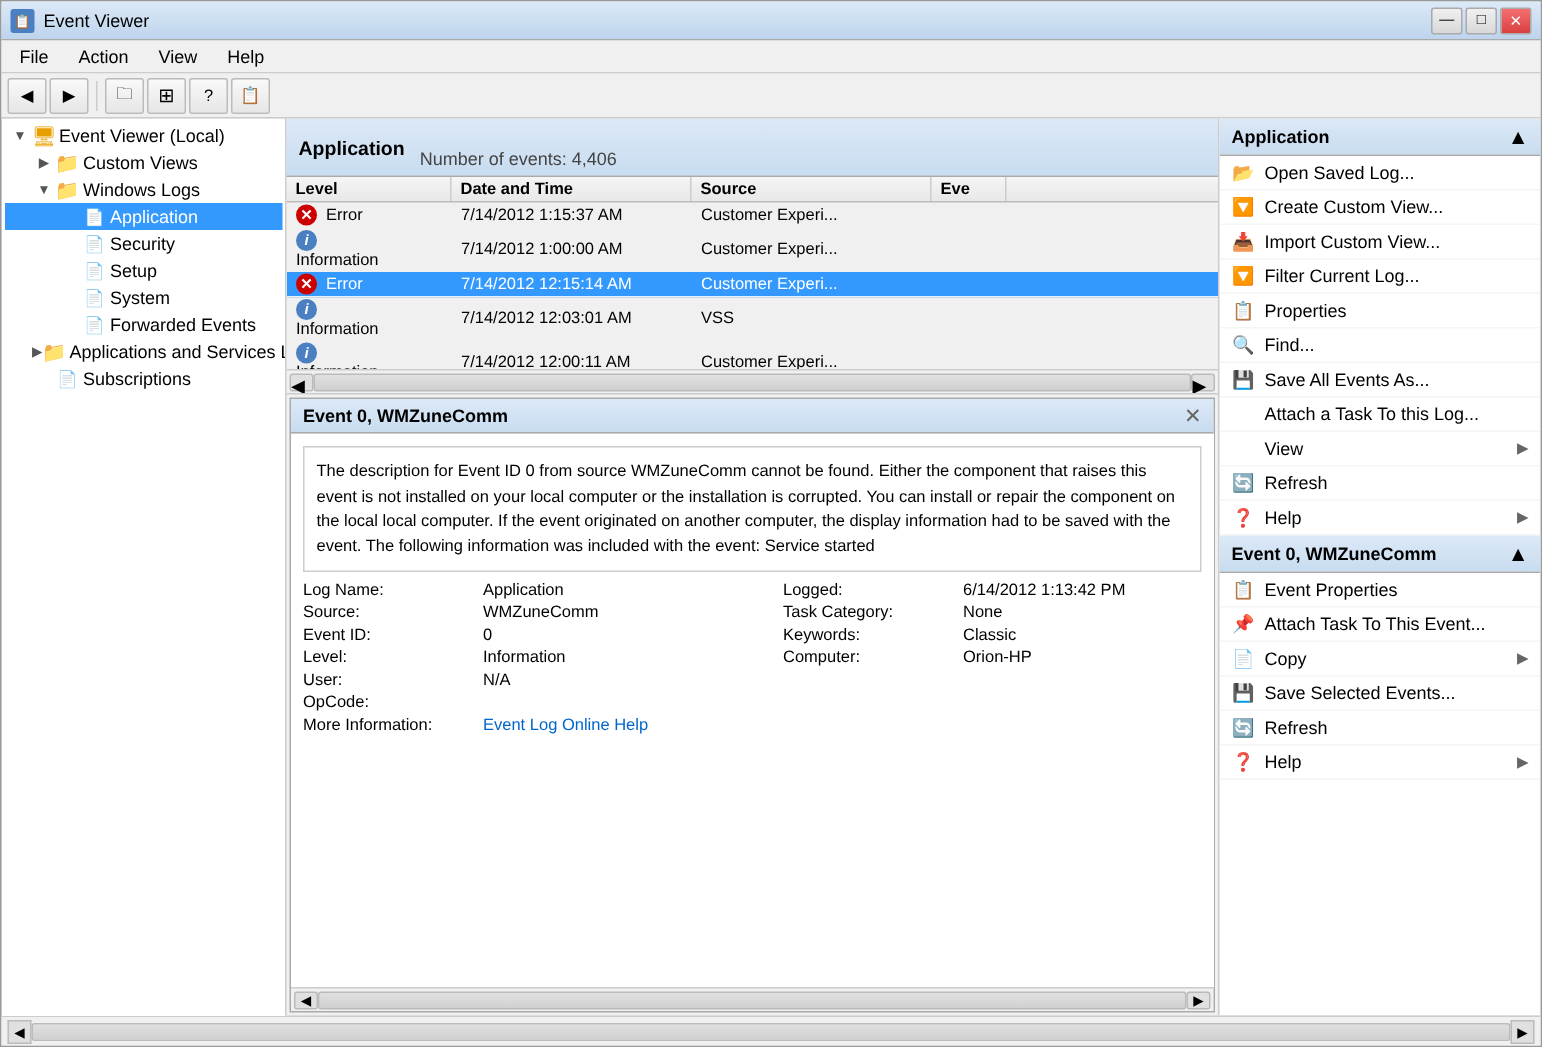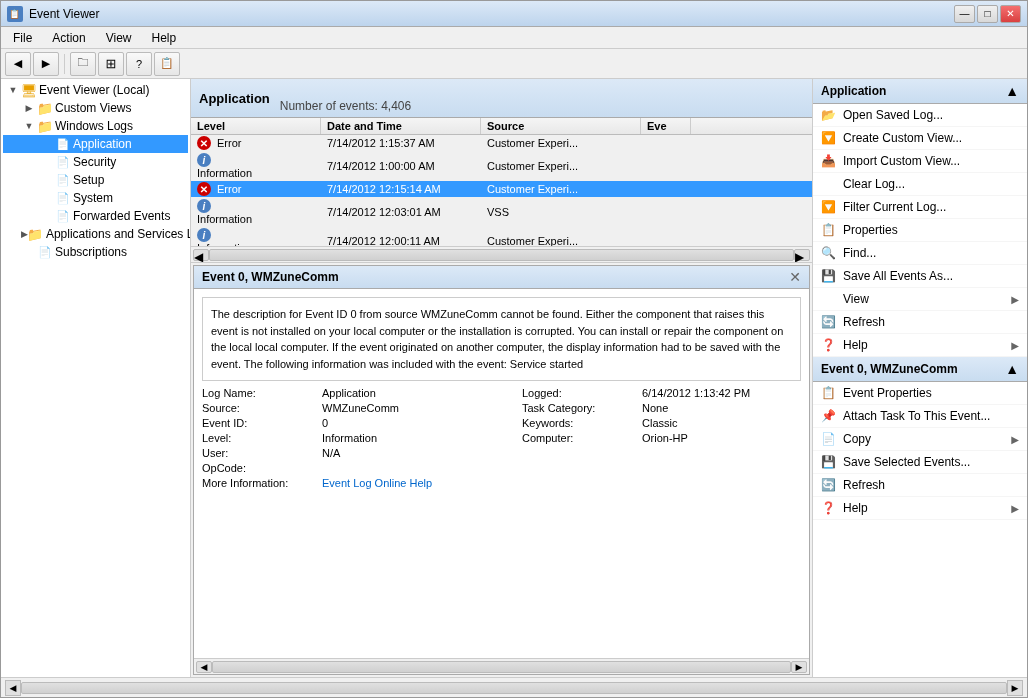--- a/index.html
+++ b/index.html
@@ -35,21 +35,21 @@
     
     .content-area { flex: 1; display: flex; flex-direction: column; overflow: hidden; }
 
     .log-header { background: linear-gradient(to bottom, #dce9f7, #c8dcf0); padding: 4px 8px; border-bottom: 1px solid #aaa; display: flex; align-items: center; gap: 10px; }
     .log-title { font-weight: bold; font-size: 13px; }
     .log-count { font-size: 12px; color: #444; margin-top: 16px; }
 
     .log-table { flex: none; height: 145px; overflow: hidden; border-bottom: 1px solid #ccc; display: flex; flex-direction: column; }
     .table-header { display: flex; background: linear-gradient(to bottom, #f5f5f5, #e8e8e8); border-bottom: 1px solid #bbb; }
     .col-header { padding: 2px 6px; border-right: 1px solid #ccc; font-weight: bold; font-size: 11px; overflow: hidden; white-space: nowrap; cursor: pointer; }
-    .col-level { width: 130px; }
+    .col-level { width: 110px; }
     .col-datetime { width: 160px; }
     .col-source { width: 160px; }
     .col-ev { width: 50px; }
     .col-scroll { width: 18px; }
 
     .table-body { overflow-y: auto; flex: 1; }
     .table-row { display: flex; align-items: center; border-bottom: 1px solid #f0f0f0; cursor: pointer; }
     .table-row.selected { background: #3399ff; color: white; }
     .cell { padding: 1px 6px; overflow: hidden; white-space: nowrap; font-size: 11px; }
     .badge-info { background: #4a7fc1; color: white; font-size: 10px; width: 14px; height: 14px; border-radius: 50%; display: flex; align-items: center; justify-content: center; font-weight: bold; font-style: italic; }
@@ -304,38 +304,38 @@
             </div>
             <div class="action-item">
               <span class="action-icon">🔽</span>
               <span>Create Custom View...</span>
             </div>
             <div class="action-item">
               <span class="action-icon">📥</span>
               <span>Import Custom View...</span>
             </div>
             <div class="action-item">
-              <span class="action-icon"></span>
-              <span>Clear Log...</span>
-            </div>
-            <div class="action-item">
               <span class="action-icon">🔽</span>
               <span>Filter Current Log...</span>
             </div>
             <div class="action-item">
               <span class="action-icon">📋</span>
               <span>Properties</span>
             </div>
             <div class="action-item">
               <span class="action-icon">🔍</span>
               <span>Find...</span>
             </div>
             <div class="action-item">
               <span class="action-icon">💾</span>
               <span>Save All Events As...</span>
+            </div>
+            <div class="action-item">
+              <span class="action-icon"></span>
+              <span>Attach a Task To this Log...</span>
             </div>
             <div class="action-item">
               <span class="action-icon"></span>
               <span>View</span>
               <span class="action-arrow">▶</span>
             </div>
             <div class="action-item">
               <span class="action-icon">🔄</span>
               <span>Refresh</span>
             </div>

